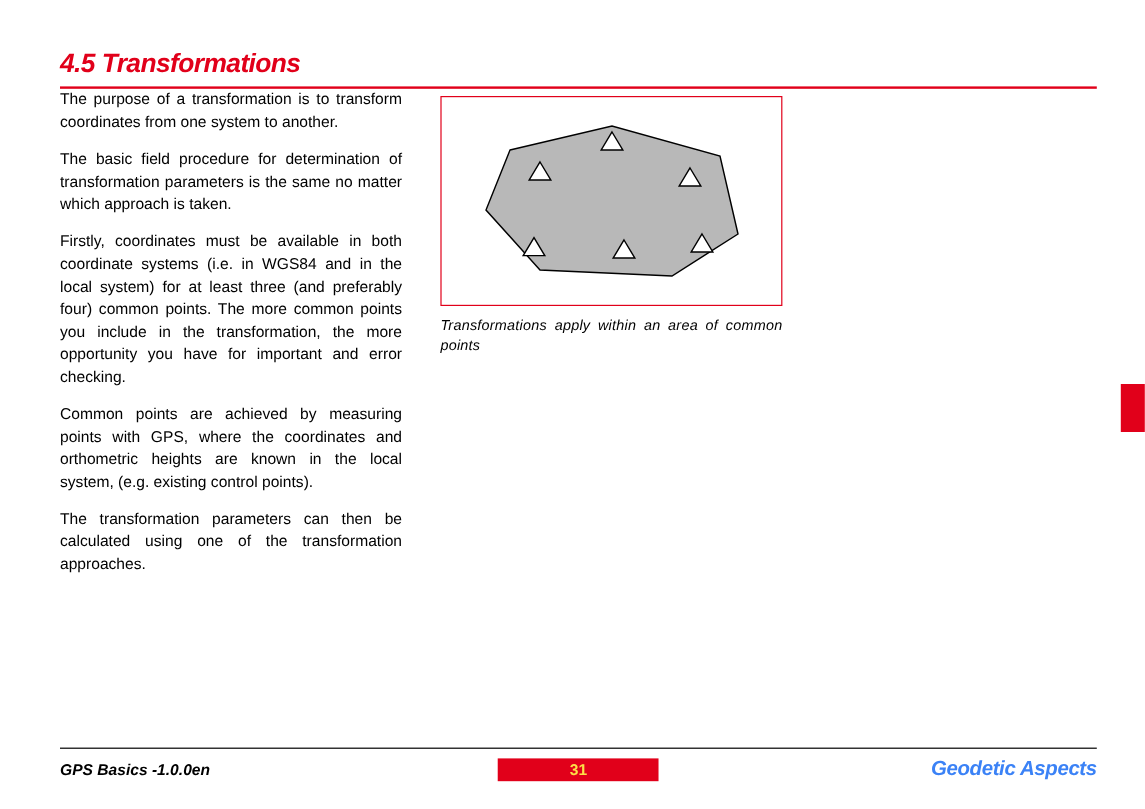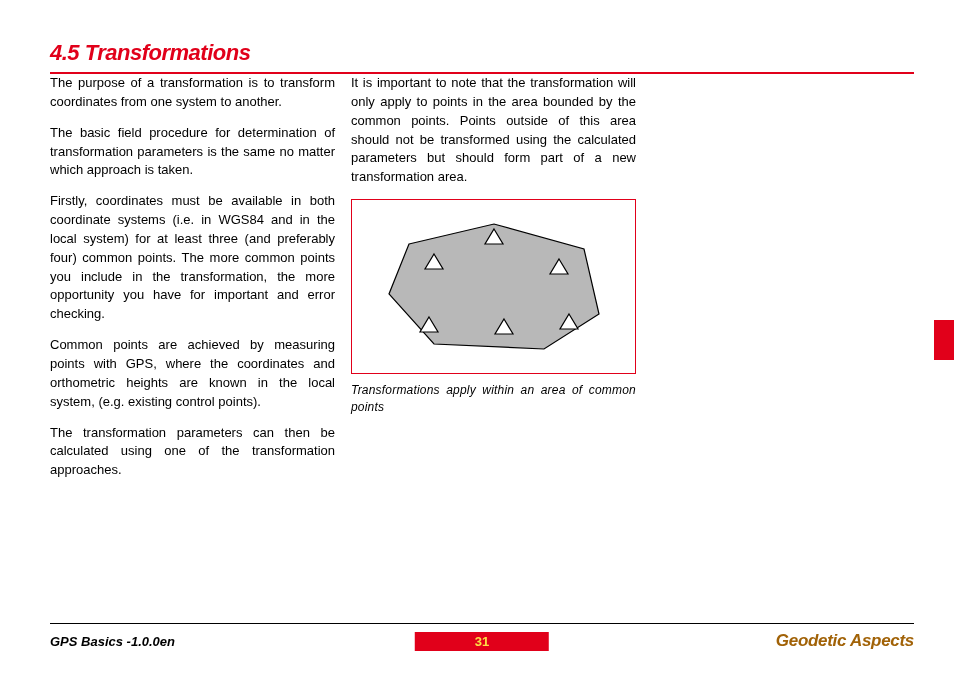--- a/index.html
+++ b/index.html
@@ -22,21 +22,21 @@
     color: #e1001a;
     font-style: italic;
     font-weight: bold;
     font-size: 22px;
     letter-spacing: -0.5px;
     padding-bottom: 6px;
     border-bottom: 2px solid #e1001a;
   }
   .columns {
     display: flex;
-    gap: 16px;
+    gap: 32px;
   }
   .col {
     width: 285px;
     font-size: 13px;
     line-height: 1.45;
     color: #000;
     text-align: justify;
   }
   .col p { margin-bottom: 12px; }
   .figure-box {
@@ -98,41 +98,40 @@
     background: #e1001a;
     color: #fde047;
     font-weight: bold;
     font-size: 13px;
     padding: 2px 60px;
   }
   .footer-right {
     font-style: italic;
     font-weight: bold;
     font-size: 17px;
-    color: #a16207;
+    color: #3b82f6;
     letter-spacing: -0.3px;
   }
 </style>
 </head>
 <body>
 
 <div class="page">
   <div class="heading">4.5 Transformations</div>
 
   <div class="columns">
     <div class="col">
       <p>The purpose of a transformation is to transform coordinates from one system to another.</p>
       <p>The basic field procedure for determination of transformation parameters is the same no matter which approach is taken.</p>
       <p>Firstly, coordinates must be available in both coordinate systems (i.e. in WGS84 and in the local system) for at least three (and preferably four) common points. The more common points you include in the transformation, the more opportunity you have for important and error checking.</p>
       <p>Common points are achieved by measuring points with GPS, where the coordinates and orthometric heights are known in the local system, (e.g. existing control points).</p>
       <p>The transformation parameters can then be calculated using one of the transformation approaches.</p>
     </div>
 
     <div class="col">
-      <p>It is important to note that the transformation will only apply to points in the area bounded by the common points. Points outside of this area should not be transformed using the calculated parameters but should form part of a new transformation area.</p>
 
       <div class="figure-box">
         <svg width="260" height="155" viewBox="0 0 260 155">
           <path d="M 45 35 L 130 15 L 220 40 L 235 105 L 180 140 L 70 135 L 25 85 Z" fill="#b8b8b8" stroke="#000" stroke-width="1.2"></path>
           <g fill="#fff" stroke="#000" stroke-width="1.2">
             <path d="M130 20 l9 15 h-18 z"></path>
             <path d="M70 45 l9 15 h-18 z"></path>
             <path d="M195 50 l9 15 h-18 z"></path>
             <path d="M65 108 l9 15 h-18 z"></path>
             <path d="M140 110 l9 15 h-18 z"></path>

